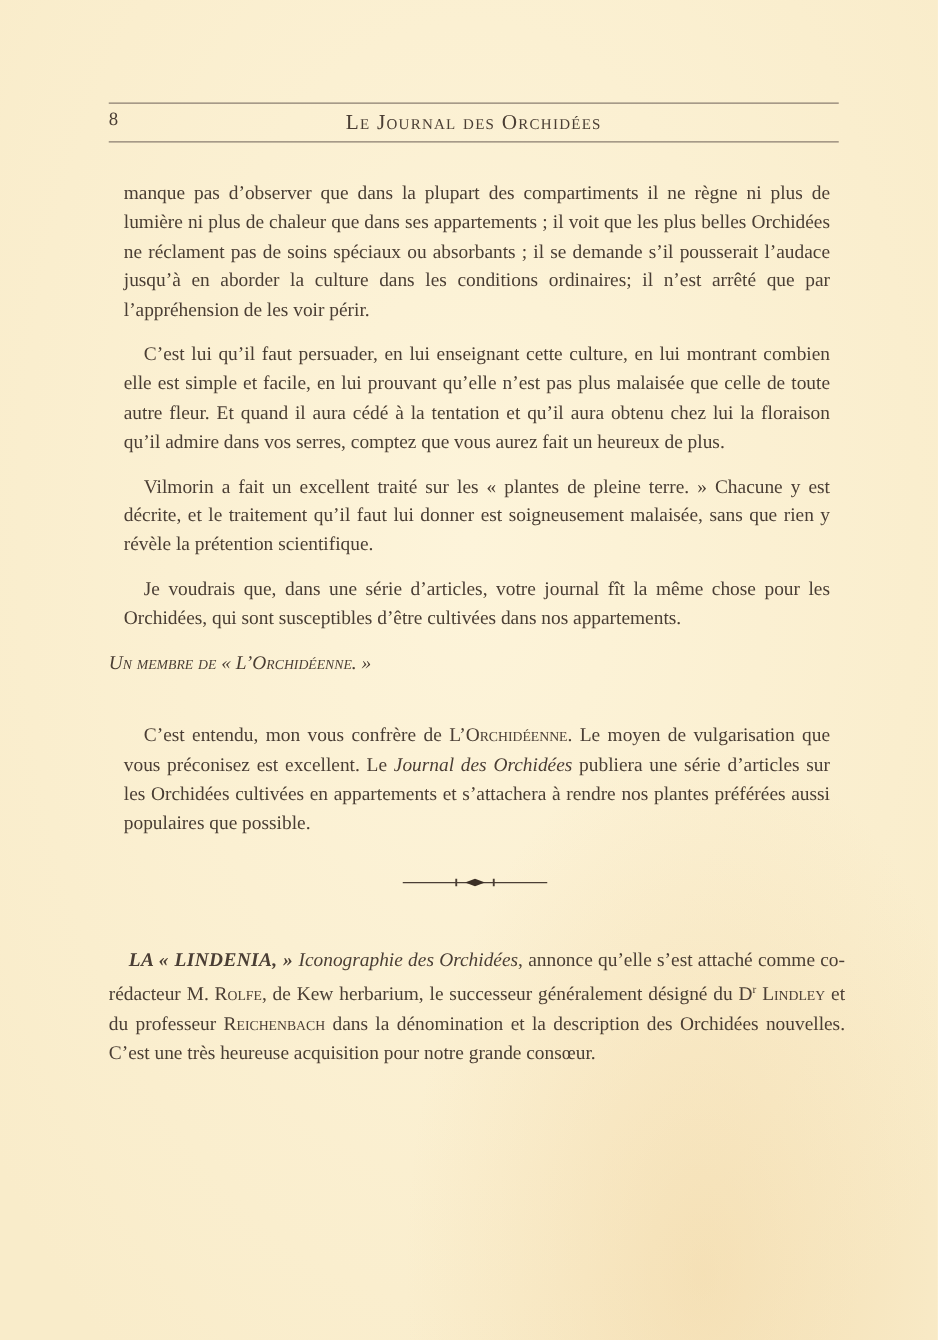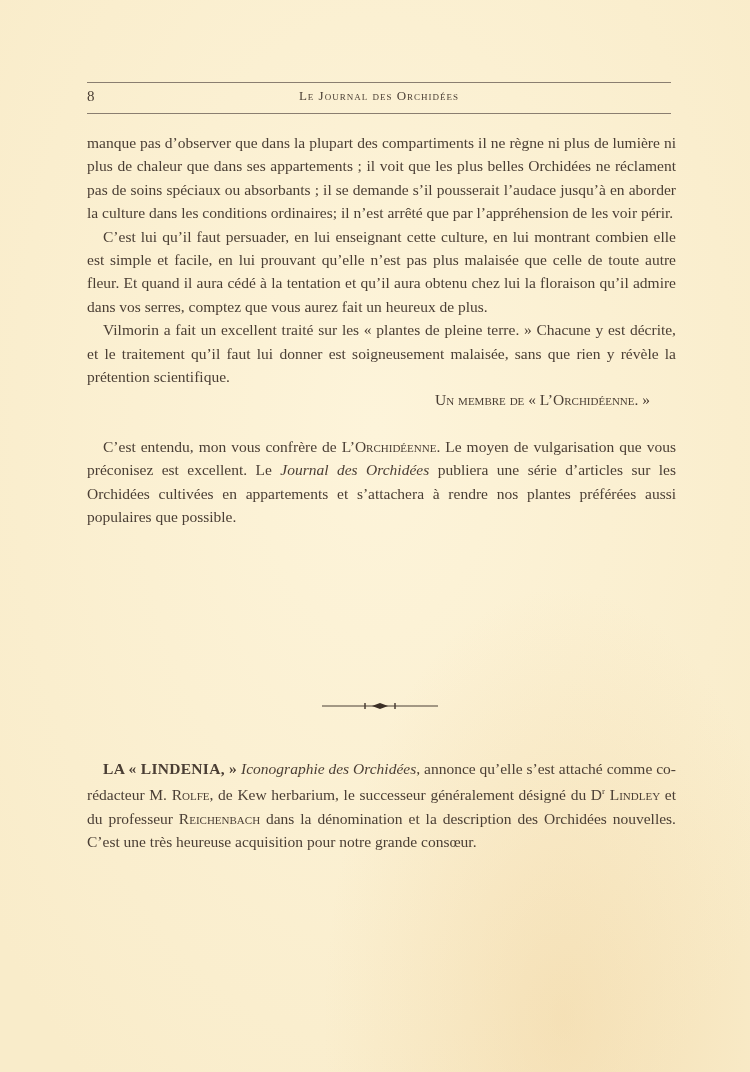--- a/index.html
+++ b/index.html
@@ -10,47 +10,48 @@
                       radial-gradient(ellipse at 50% 40%, #fdf4da, #f9ecca 90%);
     font-family: "Liberation Serif", "DejaVu Serif", serif;
     color:#4a3e34;
     position:relative;
   }
   .rule { position:absolute; left:87px; width:584px; height:0; border-top:1px solid #8a7e70; }
   .rule.top { top:82px; }
   .rule.bot { top:113px; }
   .header { position:absolute; top:88px; left:87px; width:584px; height:20px; font-size:14px; }
   .pagenum { position:absolute; left:0; top:0; font-size:15px; }
-  .running { position:absolute; left:0; right:0; text-align:center; letter-spacing:1px; font-size:13px; font-variant:small-caps; }
+  .running { position:absolute; left:0; right:0; text-align:center; letter-spacing:1px; font-size:17px; font-variant:small-caps; }
   .body { position:absolute; left:87px; top:131px; width:589px; font-size:15.5px; line-height:23.4px; text-align:justify; }
-  .body p { margin:0; text-indent:16px; }
-  .signature { text-align:right; padding-right:26px; font-variant:small-caps; margin:0 !important; text-indent:0 !important; }
+  .body p { margin:12px; text-indent:16px; }
+  .signature { padding-right:26px; font-variant:small-caps; margin:0 !important; text-indent:0 !important;font-style:italic; }
   .gap1 { height:23px; }
   .sc { font-variant:small-caps; }
   em.t { }
   .ornament { position:absolute; left:322px; top:699px; width:116px; height:14px; }
   .body2 { position:absolute; left:87px; top:757px; width:589px; font-size:15.5px; line-height:23.4px; text-align:justify; }
   .body2 p { margin:0; text-indent:16px; }
-  b.lead { font-weight:bold; letter-spacing:0.3px; }
+  b.lead { font-weight:bold; letter-spacing:0.3px;font-style:italic; }
   sup { font-size:9px; }
 </style>
 </head>
 <body>
 
 <div class="rule top"></div>
 <div class="header">
   <span class="pagenum">8</span>
   <div class="running">Le Journal des Orchidées</div>
 </div>
 <div class="rule bot"></div>
 
 <div class="body">
   <p style="text-indent:0">manque pas d’observer que dans la plupart des compartiments il ne règne ni plus de lumière ni plus de chaleur que dans ses appartements ; il voit que les plus belles Orchidées ne réclament pas de soins spéciaux ou absorbants ; il se demande s’il pousserait l’audace jusqu’à en aborder la culture dans les conditions ordinaires; il n’est arrêté que par l’appréhension de les voir périr.</p>
   <p>C’est lui qu’il faut persuader, en lui enseignant cette culture, en lui montrant combien elle est simple et facile, en lui prouvant qu’elle n’est pas plus malaisée que celle de toute autre fleur. Et quand il aura cédé à la tentation et qu’il aura obtenu chez lui la floraison qu’il admire dans vos serres, comptez que vous aurez fait un heureux de plus.</p>
   <p>Vilmorin a fait un excellent traité sur les « plantes de pleine terre. » Chacune y est décrite, et le traitement qu’il faut lui donner est soigneusement malaisée, sans que rien y révèle la prétention scientifique.</p>
+  <p>Je voudrais que, dans une série d’articles, votre journal fît la même chose pour les Orchidées, qui sont susceptibles d’être cultivées dans nos appartements.</p>
   <p class="signature">Un membre de « L’Orchidéenne. »</p>
   <div class="gap1"></div>
   <p><span>C’est entendu, mon vous confrère de </span><span class="sc">L’Orchidéenne</span><span>. Le moyen de vulgarisation que vous préconisez est excellent. Le </span><em class="t">Journal des Orchidées</em><span> publiera une série d’articles sur les Orchidées cultivées en appartements et s’attachera à rendre nos plantes préférées aussi populaires que possible.</span></p>
 </div>
 
 <svg class="ornament" viewBox="0 0 116 14">
   <line x1="0" y1="7" x2="116" y2="7" stroke="#4a3e34" stroke-width="1"></line>
   <line x1="43" y1="4" x2="43" y2="10" stroke="#4a3e34" stroke-width="1.5"></line>
   <line x1="73" y1="4" x2="73" y2="10" stroke="#4a3e34" stroke-width="1.5"></line>
   <path d="M50 7 L58 4 L66 7 L58 10 Z" fill="#3b2f26"></path>

